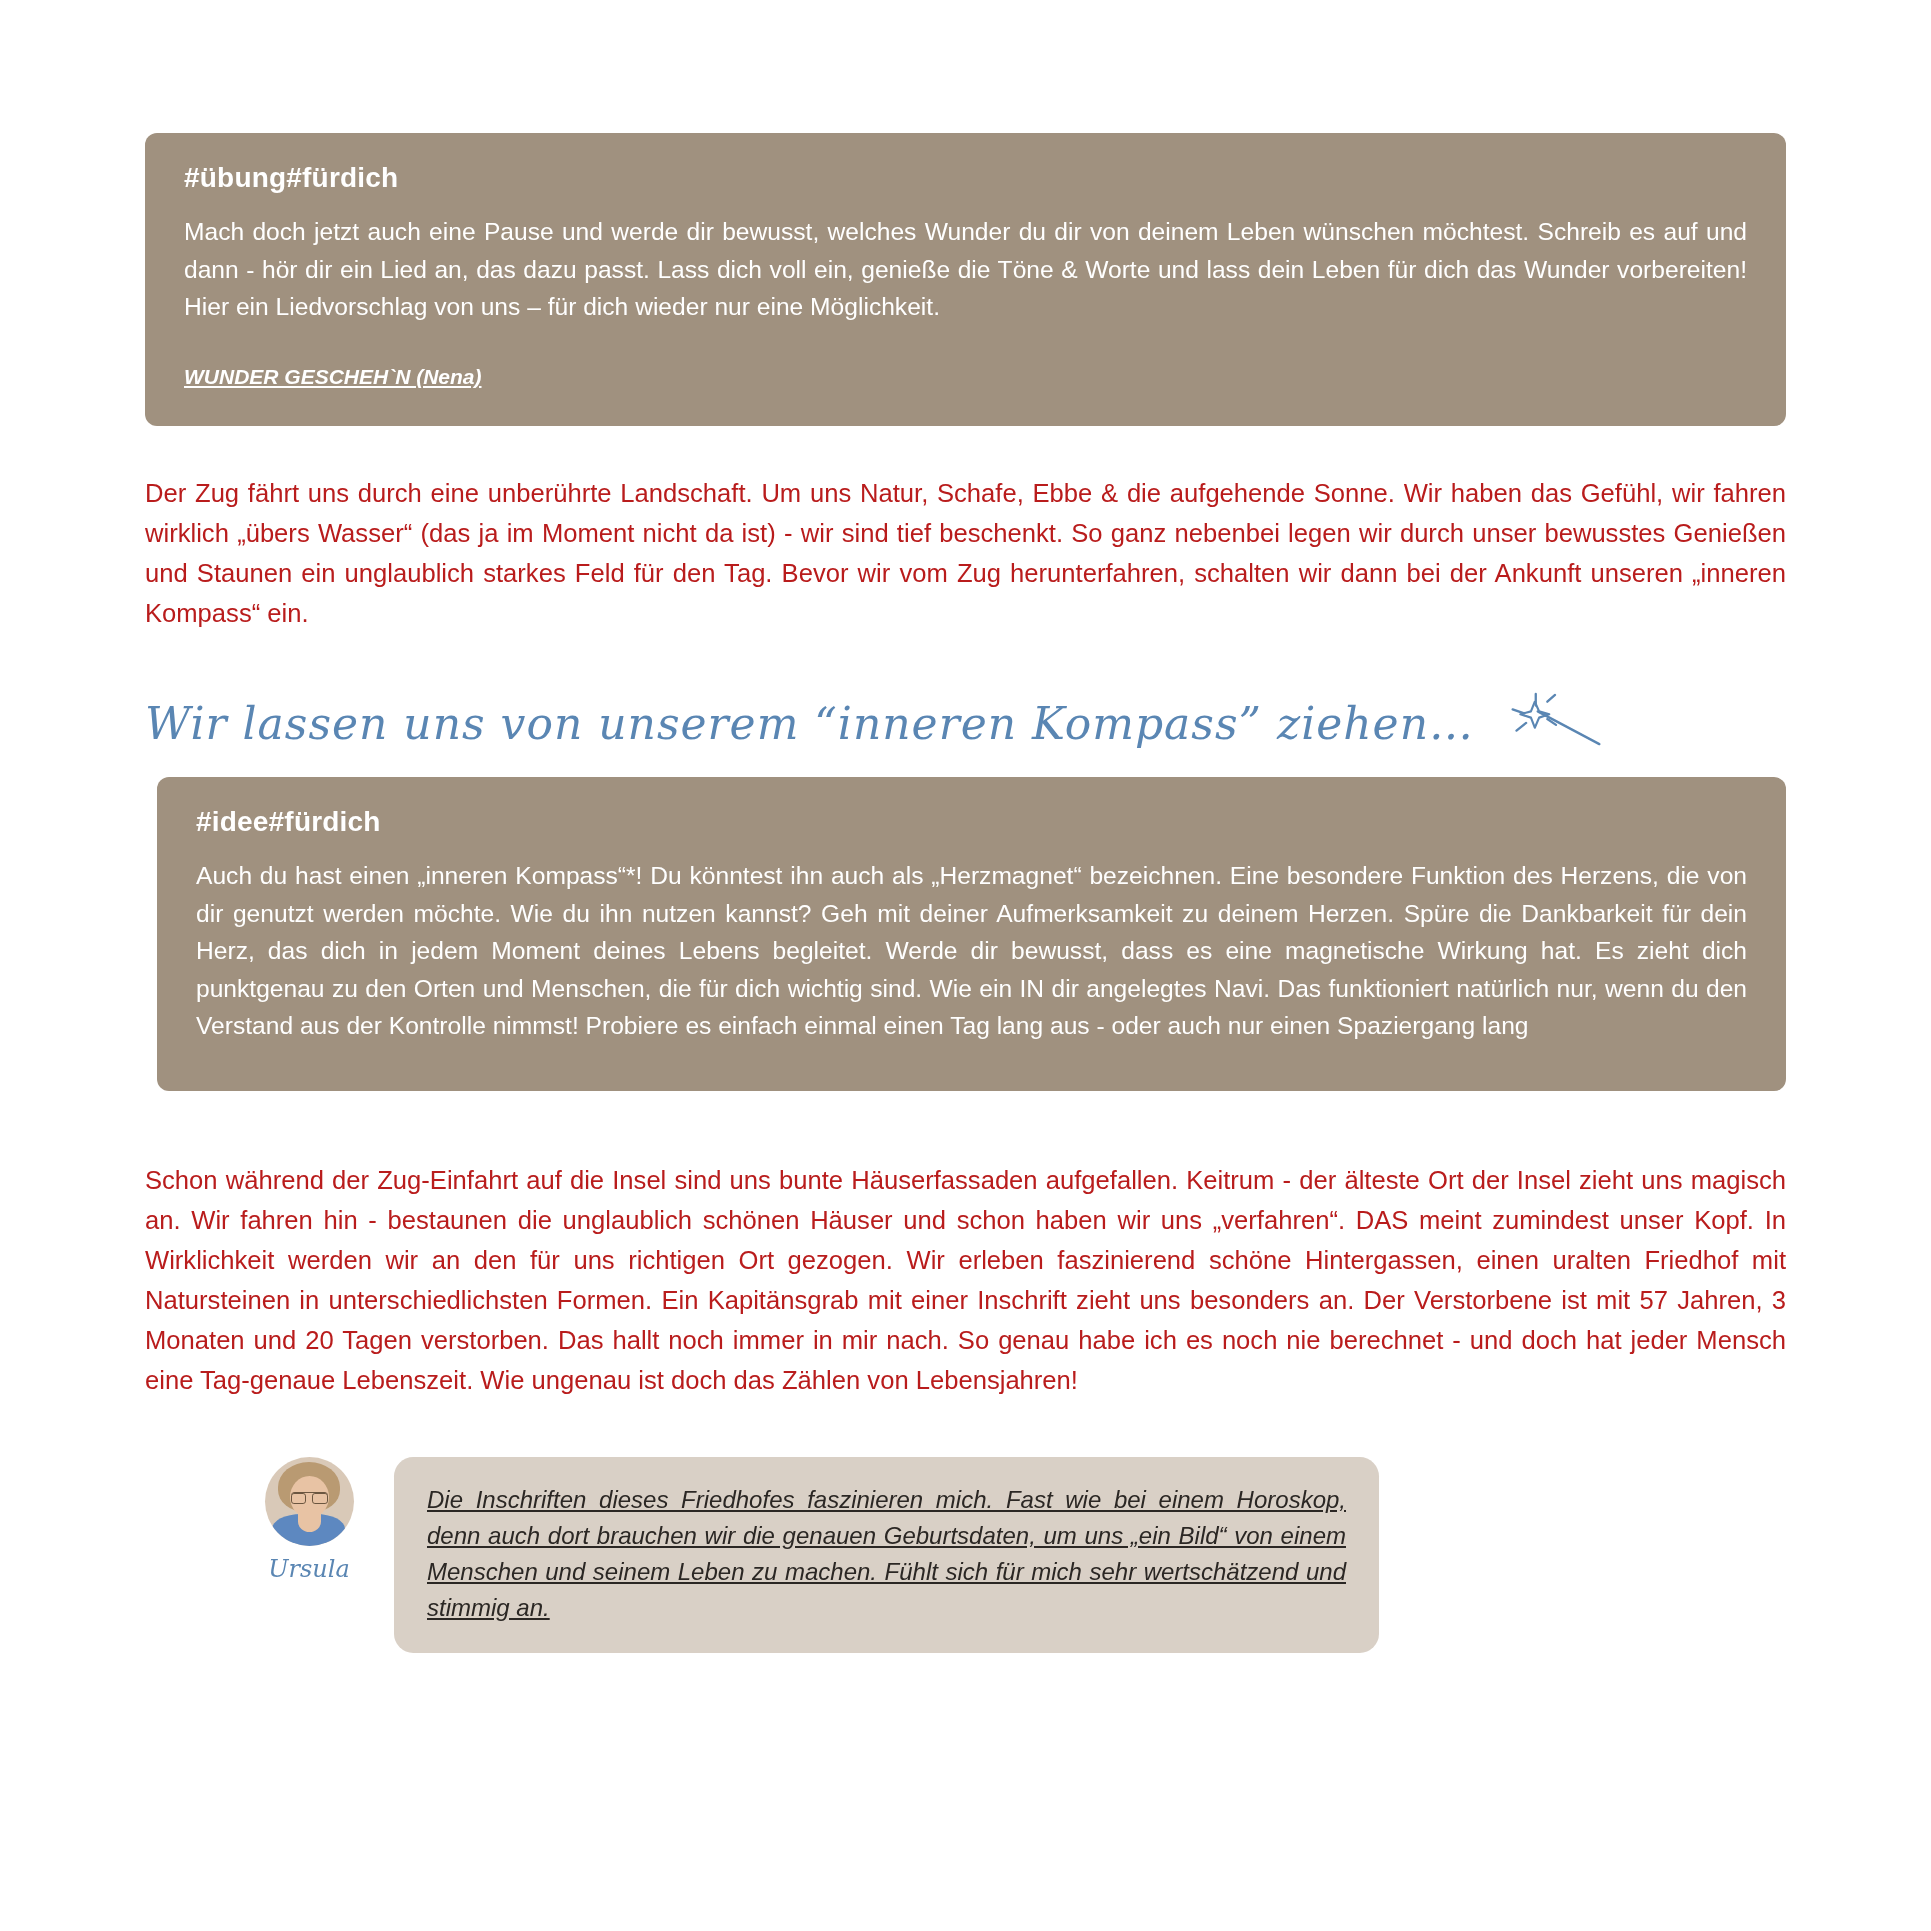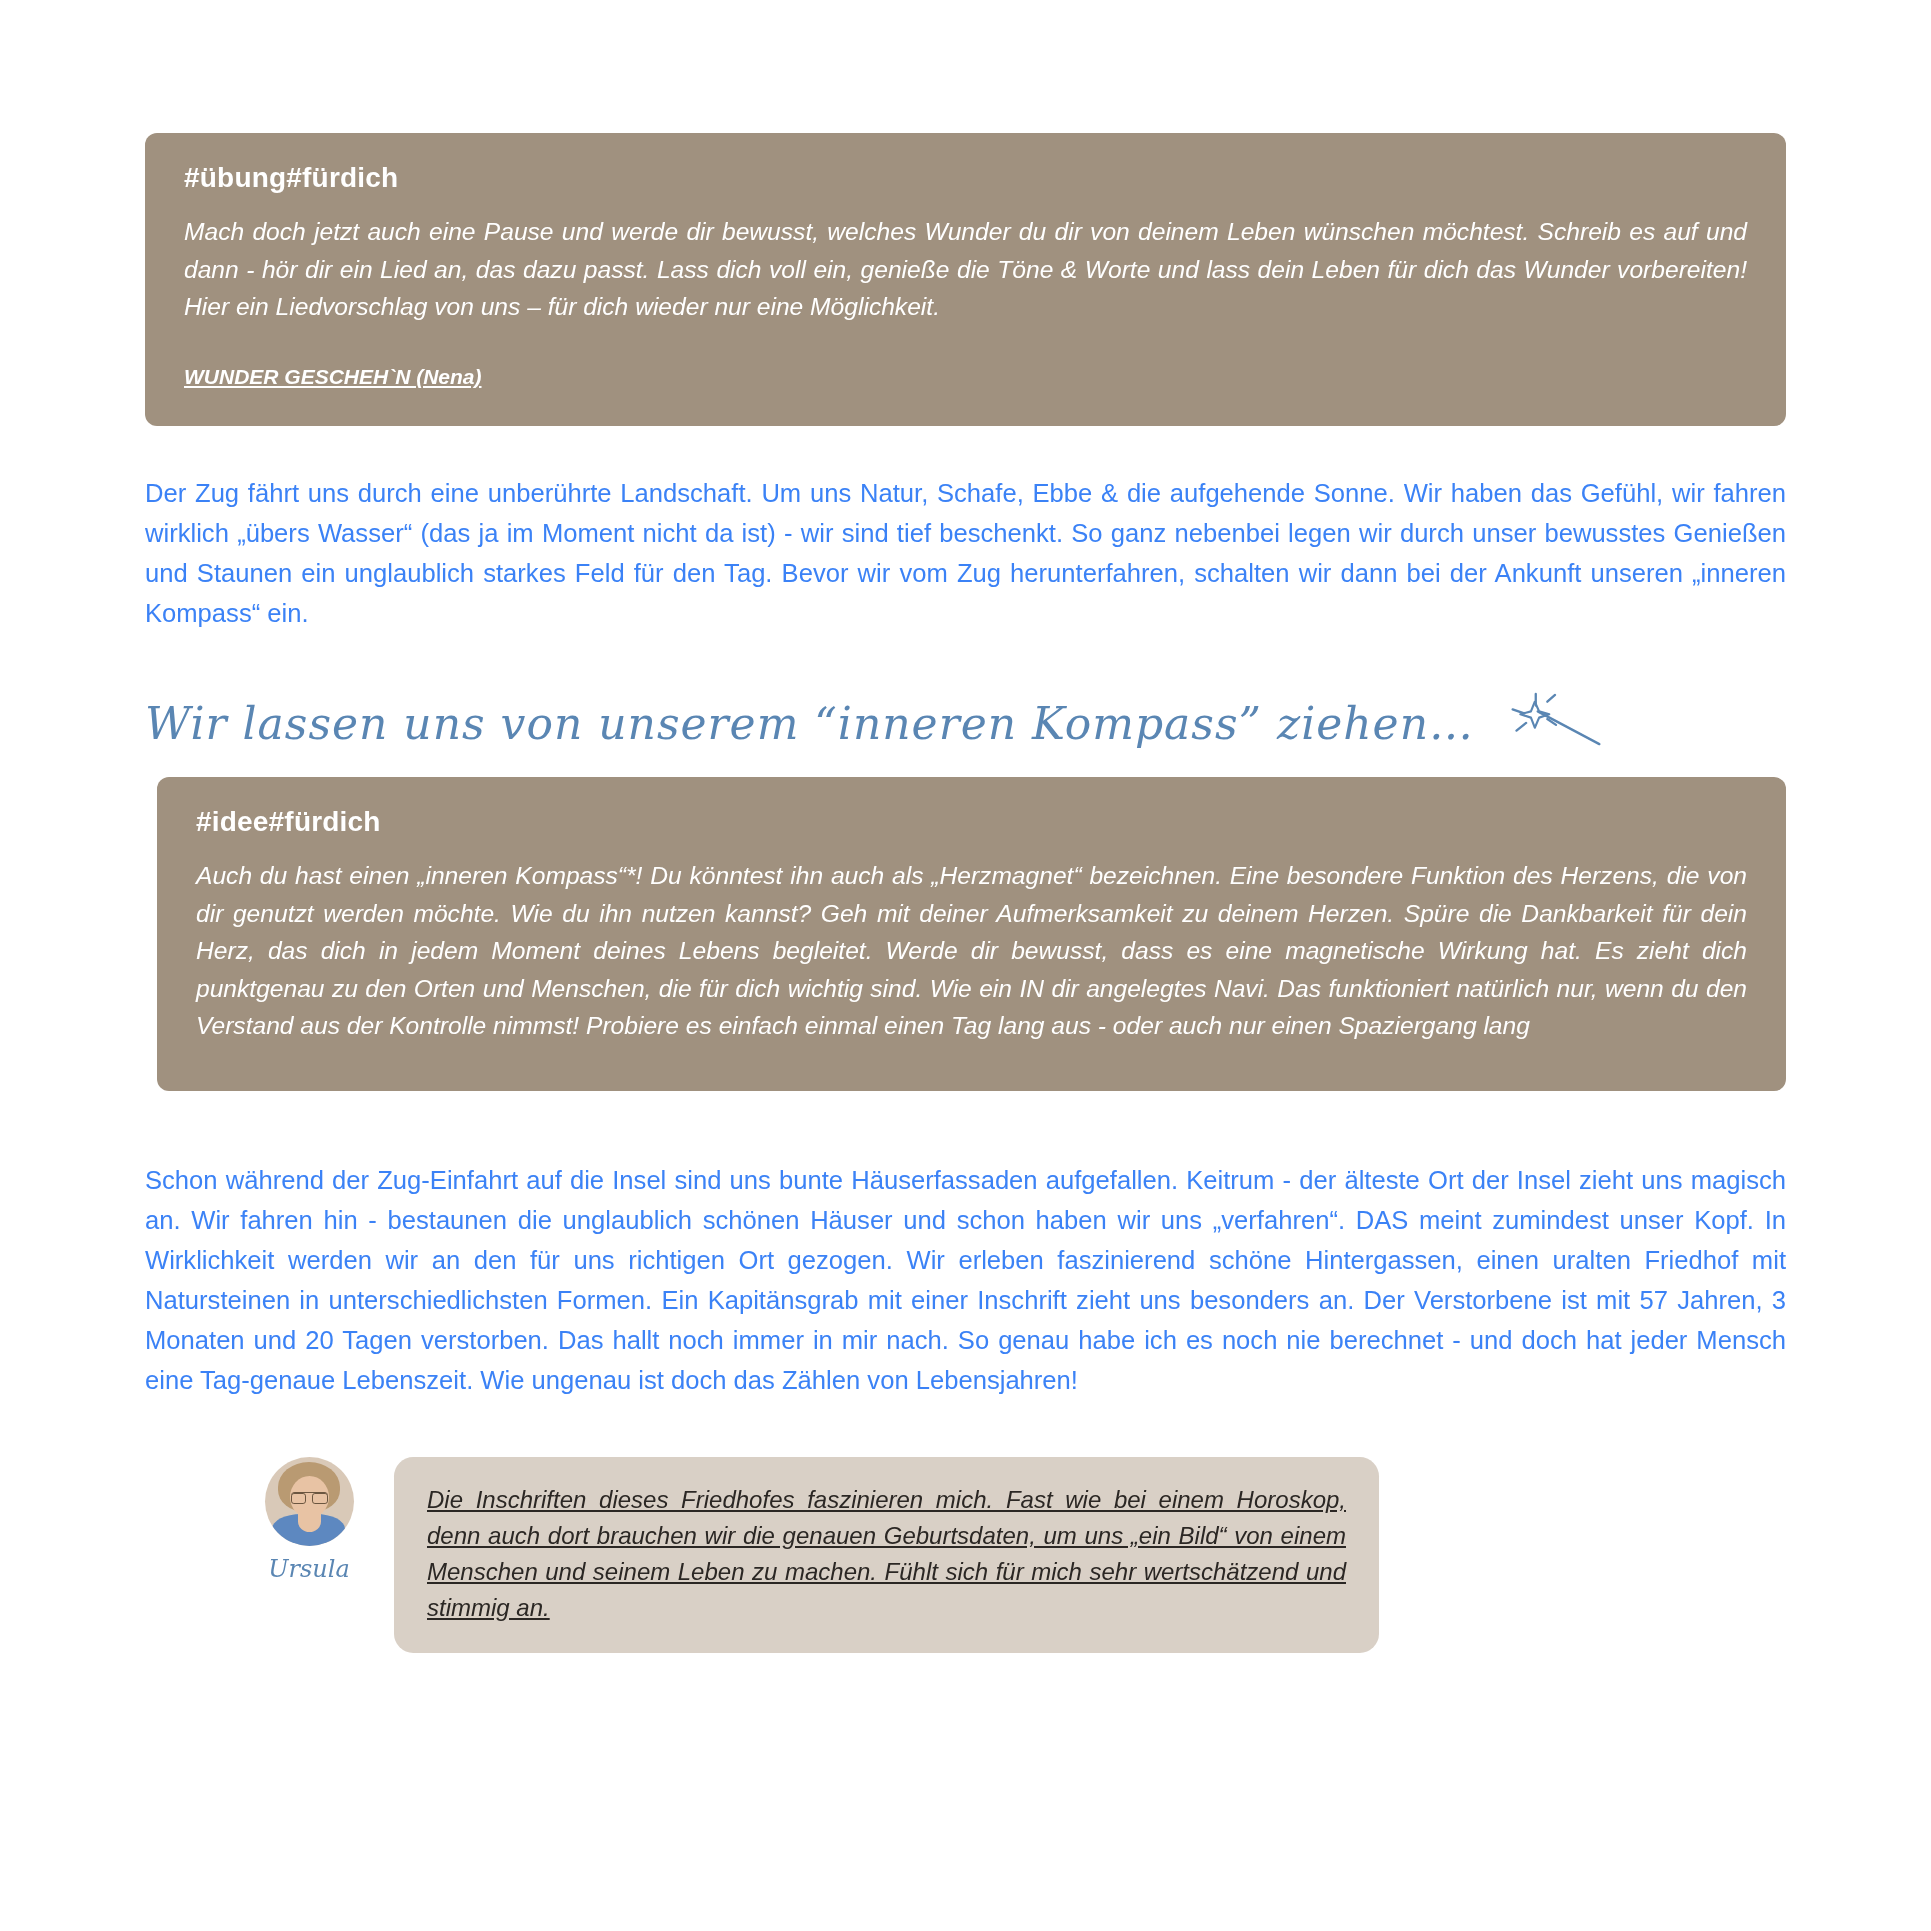--- a/index.html
+++ b/index.html
@@ -31,21 +31,20 @@
     padding: 29px 39px 37px 39px;
   }
   .callout-title {
     font-size: 28px;
     font-weight: 700;
     letter-spacing: 0.2px;
     margin-bottom: 19.3px;
   }
   .callout-body {
     font-size: 24.6px;
-    font-style: italic;
     line-height: 1.52;
     text-align: justify;
     text-justify: inter-word;
   }
   .callout-body p {
     margin: 0 0 9.7px 0;
   }
   .callout-song {
     font-size: 21px;
     font-style: italic;
@@ -57,21 +56,21 @@
   #callout-uebung {
     margin-top: 133px;
   }
 
   
   .body-text {
     font-size: 25.6px;
     line-height: 1.56;
     text-align: justify;
     text-justify: inter-word;
-    color: #3b82f6;
+    color: #b91c1c;
   }
   #para-zug {
     margin-top: 48px;
   }
   #para-keitrum {
     margin-top: 70px;
   }
 
   
   .script-heading {

